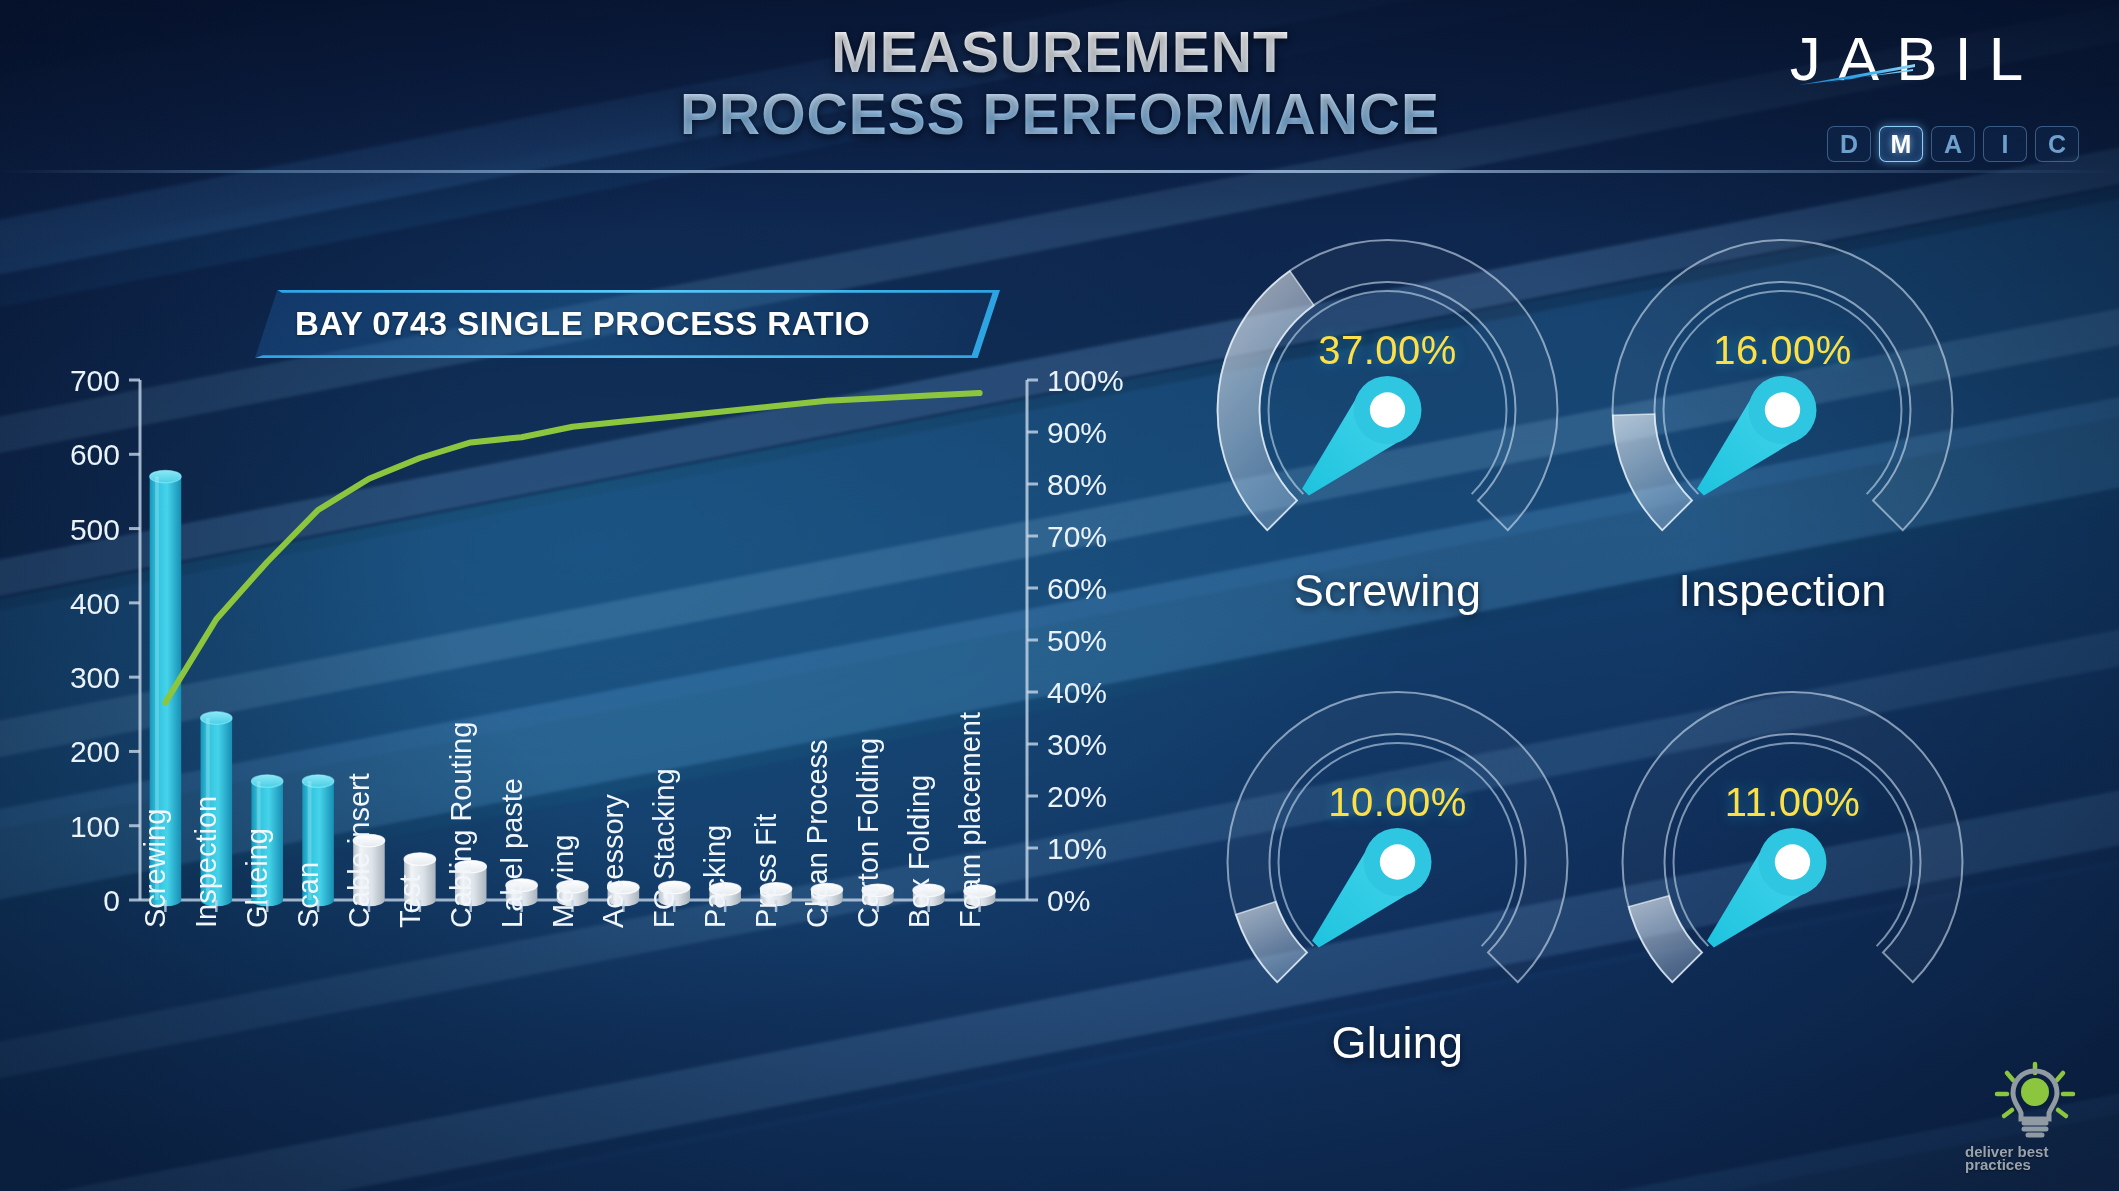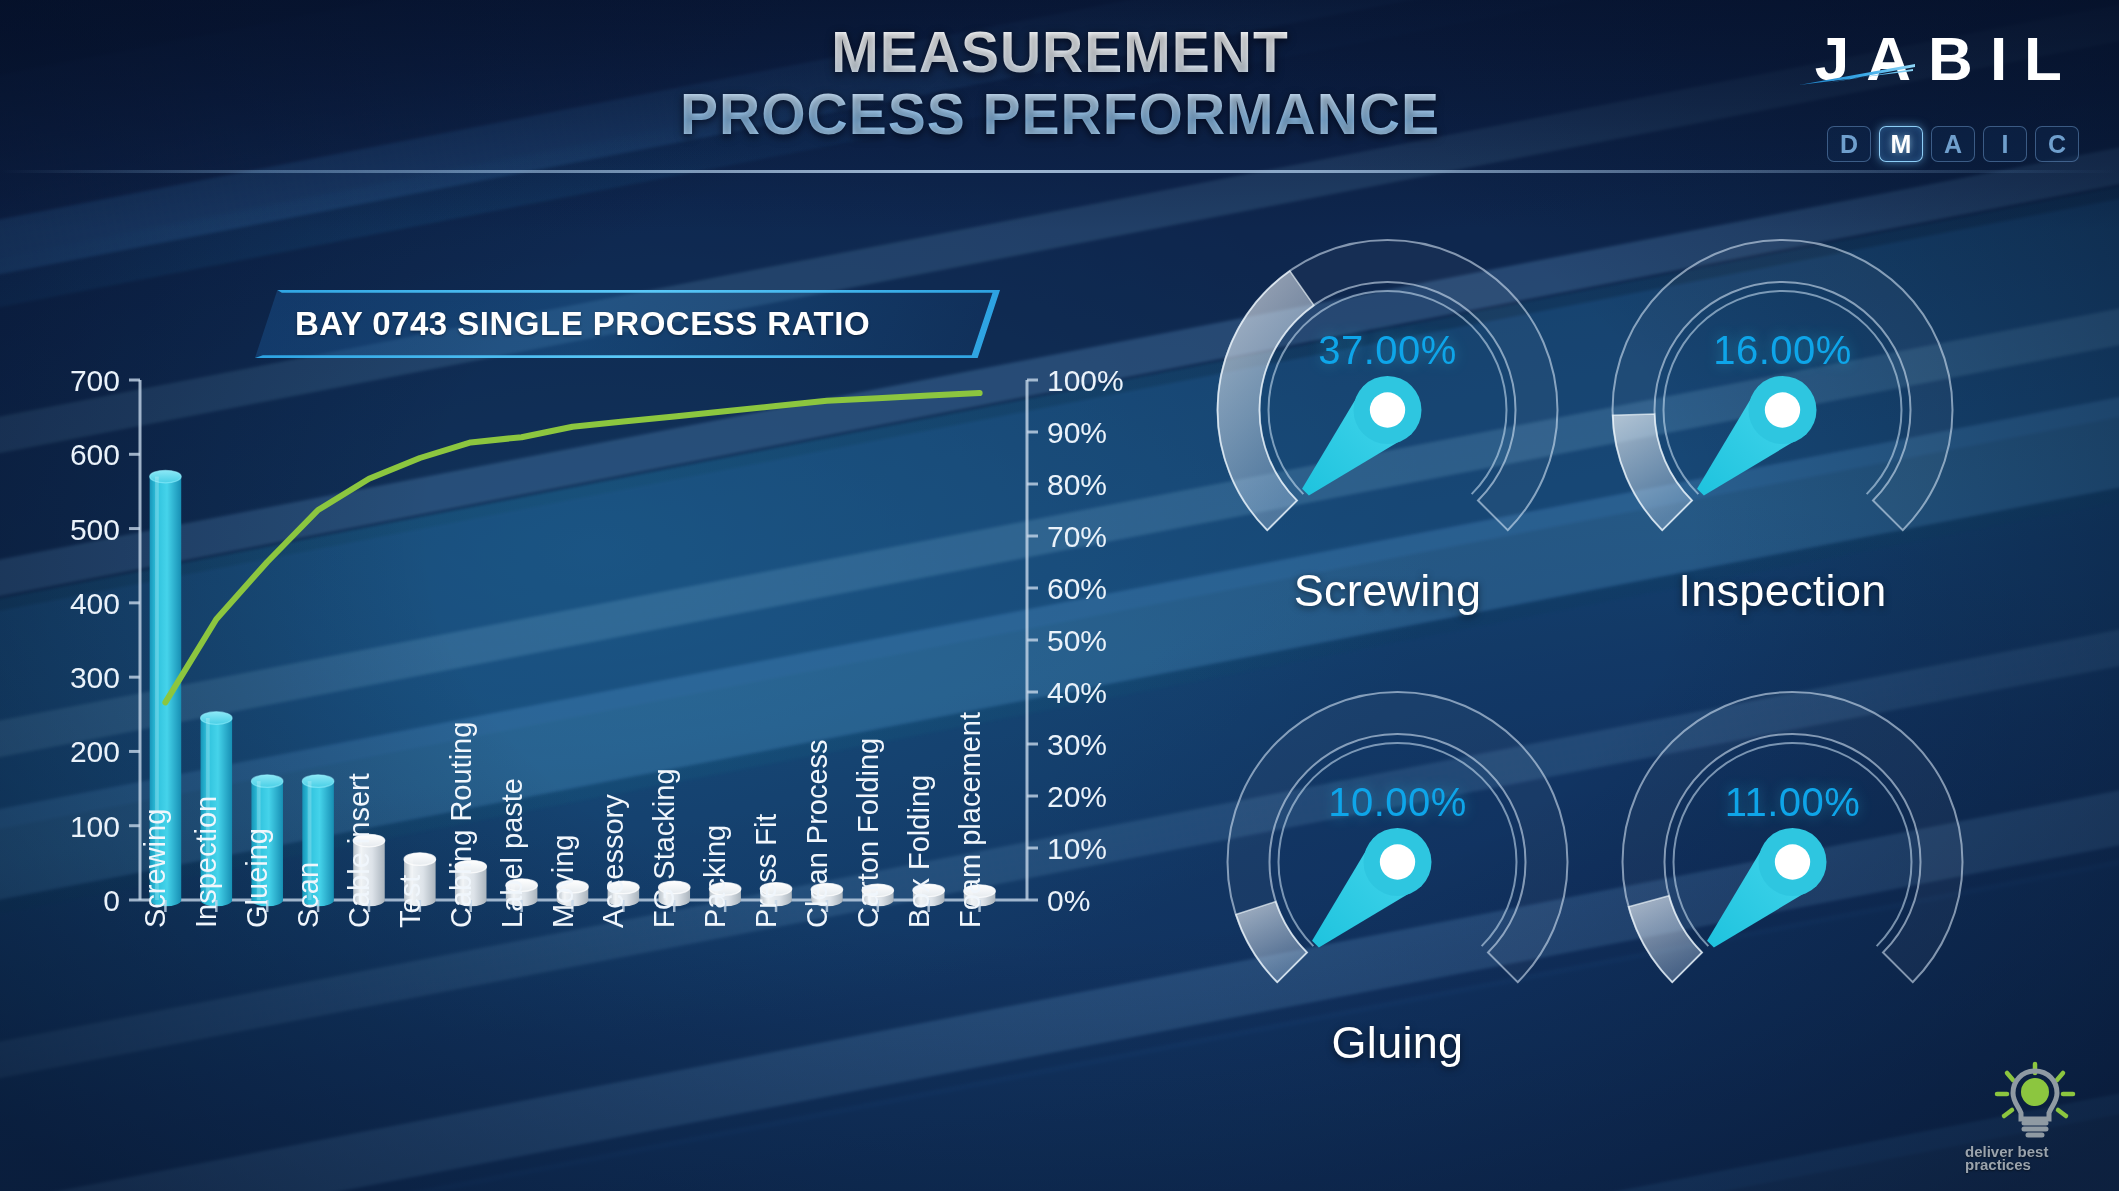--- a/index.html
+++ b/index.html
@@ -47,22 +47,22 @@
   }
   #header-rule {
     position:absolute; left:0; top:170px; width:2119px; height:3px;
     background:linear-gradient(90deg, rgba(120,170,220,0) 0%, rgba(150,195,235,0.35) 12%,
                rgba(200,225,250,0.80) 45%, rgba(185,215,245,0.70) 62%, rgba(120,170,220,0.12) 95%, rgba(120,170,220,0) 100%);
   }
 
   
   #logo { position:absolute; right:38px; top:24px; width:330px; height:130px; }
   #logo .word {
-    font-size:62px; font-weight:bold; letter-spacing:17px; color:#fff;
-    line-height:70px; text-align:right; padding-right:2px;
+    font-size:62px; font-weight:normal; letter-spacing:17px; color:#fff;
+    line-height:70px; text-align:center; padding-right:2px;
     font-family:"Liberation Sans", sans-serif;
   }
   #logo .swoosh {
     position:absolute; left:46px; top:38px; width:120px; height:26px;
     pointer-events:none;
   }
   #dmaic { position:absolute; right:40px; top:126px; display:flex; gap:8px; }
   #dmaic .cell {
     width:44px; height:36px; border-radius:7px;
     border:1px solid rgba(120,165,215,0.45);
@@ -103,21 +103,21 @@
 
   #plot { position:absolute; left:0; top:170px; width:1180px; height:810px; }
   #plot svg { display:block; }
 
   
   #gauges { position:absolute; left:1190px; top:210px; width:790px; height:900px; z-index:4; }
   .gauge { position:absolute; width:395px; height:450px; }
   .gauge .ring { position:absolute; left:0; top:0; }
   .gauge .value {
     position:absolute; left:0; top:118px; width:395px; text-align:center;
-    font-size:40px; color:#0ea5e9; letter-spacing:0.5px;
+    font-size:40px; color:#fde047; letter-spacing:0.5px;
     text-shadow:0 0 14px rgba(40,190,225,0.45);
   }
   .gauge .caption {
     position:absolute; left:0; top:355px; width:395px; text-align:center;
     font-size:45px; color:#ffffff; letter-spacing:0.3px;
     text-shadow:0 2px 7px rgba(0,0,0,0.55);
   }
 
   
   #dbp { position:absolute; right:14px; bottom:10px; width:140px; height:120px; z-index:6; text-align:left; }

